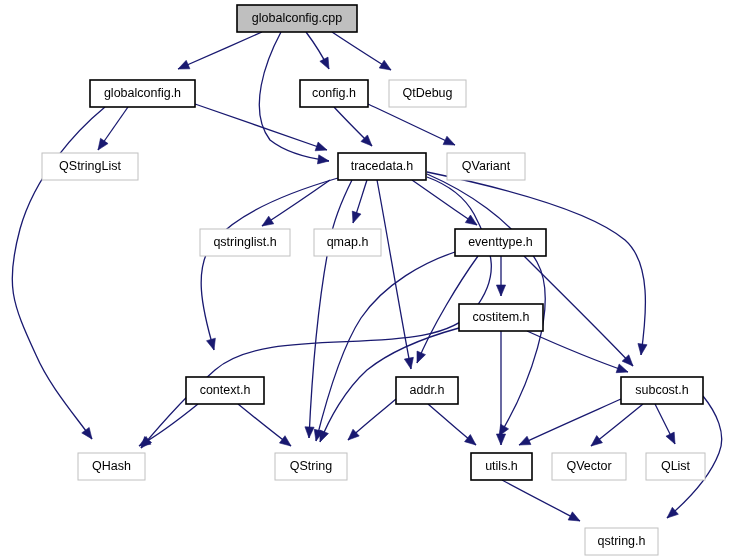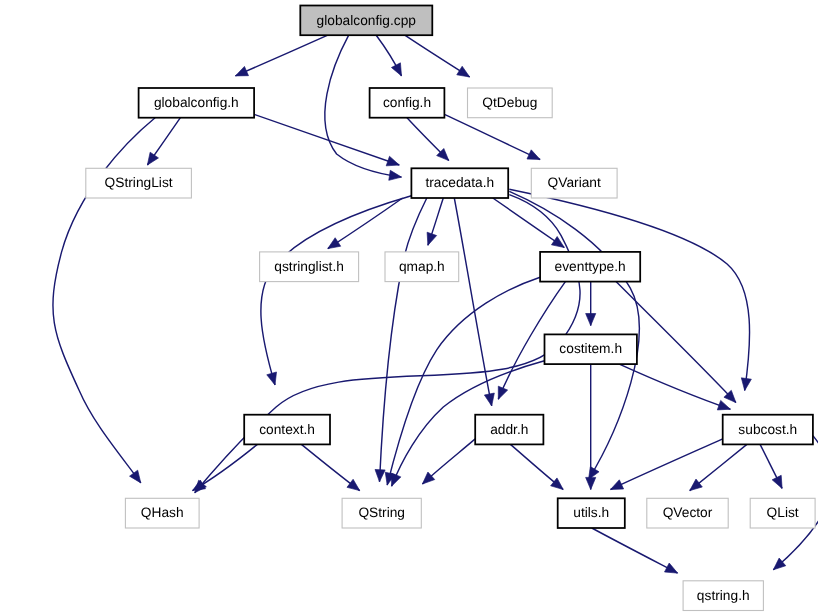--- a/index.html
+++ b/index.html
@@ -10,21 +10,20 @@
   body {
     width: 744px;
     height: 560px;
     font-family: "Liberation Sans", sans-serif;
     overflow: hidden;
   }
   #graph-root {
     position: relative;
     width: 612px;
     height: 560px;
-    margin-left: 36px;
   }
   svg#graph-svg {
     display: block;
     width: 744px;
     height: 560px;
   }
   .node-box {
     fill: #ffffff;
     stroke: #c0c0c0;
     stroke-width: 1;

